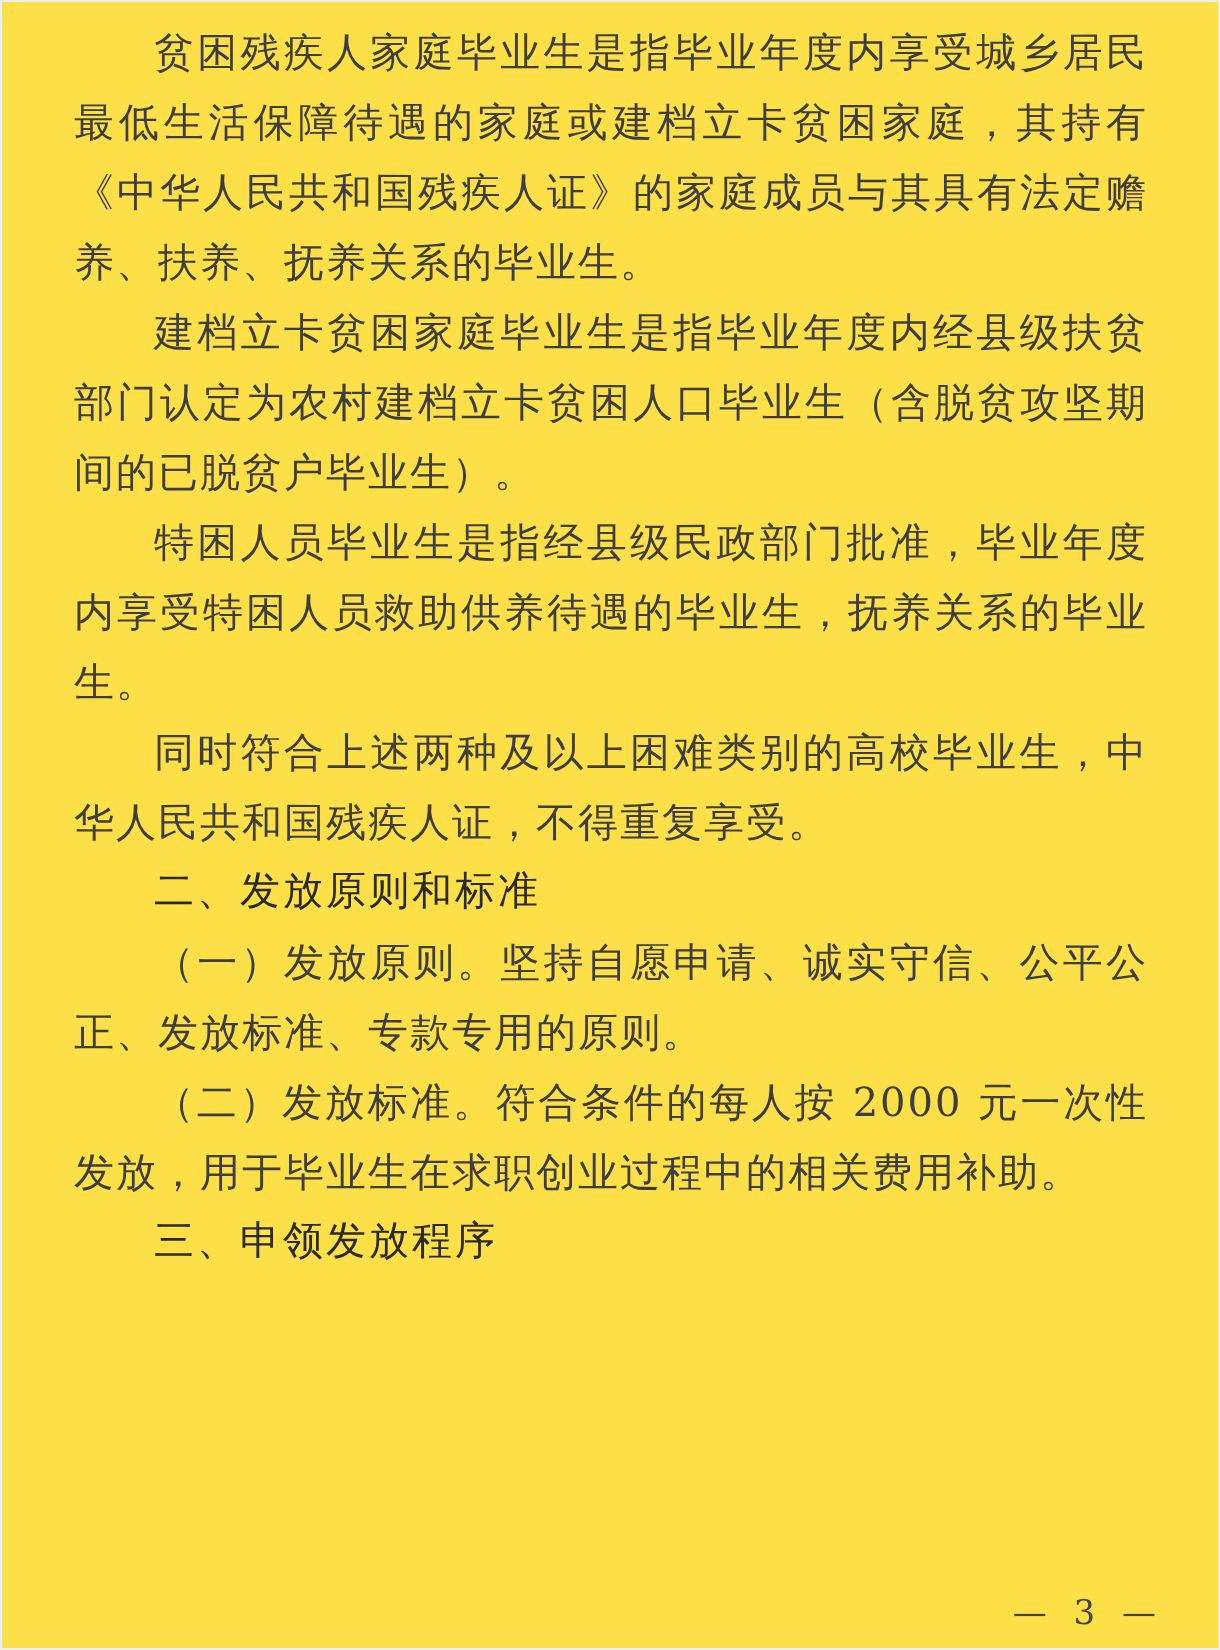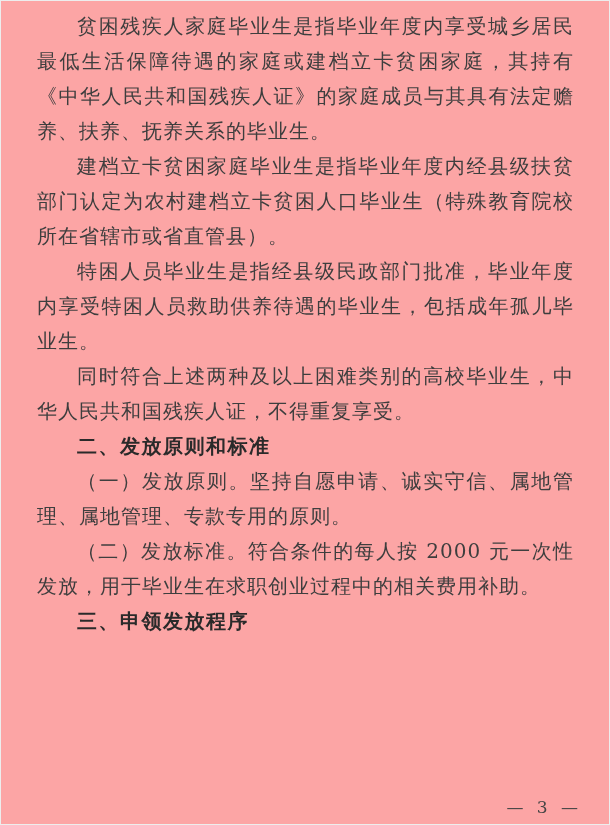--- a/index.html
+++ b/index.html
@@ -4,41 +4,41 @@
 <style>
   html, body {
     margin: 0;
     padding: 0;
     background: #ffffff;
   }
   .page {
     position: relative;
     width: 610px;
     height: 825px;
-    background: #fca5a5;
+    background: #fde047;
     box-shadow: inset 0 0 0 1px #ededed;
     overflow: hidden;
     box-sizing: border-box;
     padding: 9px 36px 0 37px;
     font-family: "DejaVu Serif", "Liberation Serif", serif;
   }
   .doc-body p {
     margin: 0;
     font-size: 20px;
     line-height: 35px;
     color: #3e3e3e;
     letter-spacing: 1px;
     text-indent: 2em;
     text-align: justify;
     text-align-last: left;
     -webkit-text-size-adjust: none;
   }
   .doc-body p.section-heading {
     font-family: "Liberation Sans", "DejaVu Sans", sans-serif;
-    font-weight: bold;
+    font-weight: normal;
     color: #2a2a2a;
     letter-spacing: 1.5px;
     text-align: left;
   }
   .page-number {
     position: absolute;
     right: 28px;
     bottom: 7px;
     font-size: 17px;
     line-height: 22px;
@@ -47,23 +47,23 @@
     font-family: "DejaVu Serif", "Liberation Serif", serif;
     white-space: pre;
   }
 </style>
 </head>
 <body>
 
 <div class="page">
   <div class="doc-body">
     <p>贫困残疾人家庭毕业生是指毕业年度内享受城乡居民最低生活保障待遇的家庭或建档立卡贫困家庭，其持有《中华人民共和国残疾人证》的家庭成员与其具有法定赡养、扶养、抚养关系的毕业生。</p>
-    <p>建档立卡贫困家庭毕业生是指毕业年度内经县级扶贫部门认定为农村建档立卡贫困人口毕业生（特殊教育院校所在省辖市或省直管县）。</p>
-    <p>特困人员毕业生是指经县级民政部门批准，毕业年度内享受特困人员救助供养待遇的毕业生，包括成年孤儿毕业生。</p>
+    <p>建档立卡贫困家庭毕业生是指毕业年度内经县级扶贫部门认定为农村建档立卡贫困人口毕业生（含脱贫攻坚期间的已脱贫户毕业生）。</p>
+    <p>特困人员毕业生是指经县级民政部门批准，毕业年度内享受特困人员救助供养待遇的毕业生，抚养关系的毕业生。</p>
     <p>同时符合上述两种及以上困难类别的高校毕业生，中华人民共和国残疾人证，不得重复享受。</p>
     <p class="section-heading">二、发放原则和标准</p>
-    <p>（一）发放原则。坚持自愿申请、诚实守信、属地管理、属地管理、专款专用的原则。</p>
+    <p>（一）发放原则。坚持自愿申请、诚实守信、公平公正、发放标准、专款专用的原则。</p>
     <p>（二）发放标准。符合条件的每人按 2000 元一次性发放，用于毕业生在求职创业过程中的相关费用补助。</p>
     <p class="section-heading">三、申领发放程序</p>
 
   </div>
   <div class="page-number">— 3 —</div>
 </div>
 
 </body></html>

